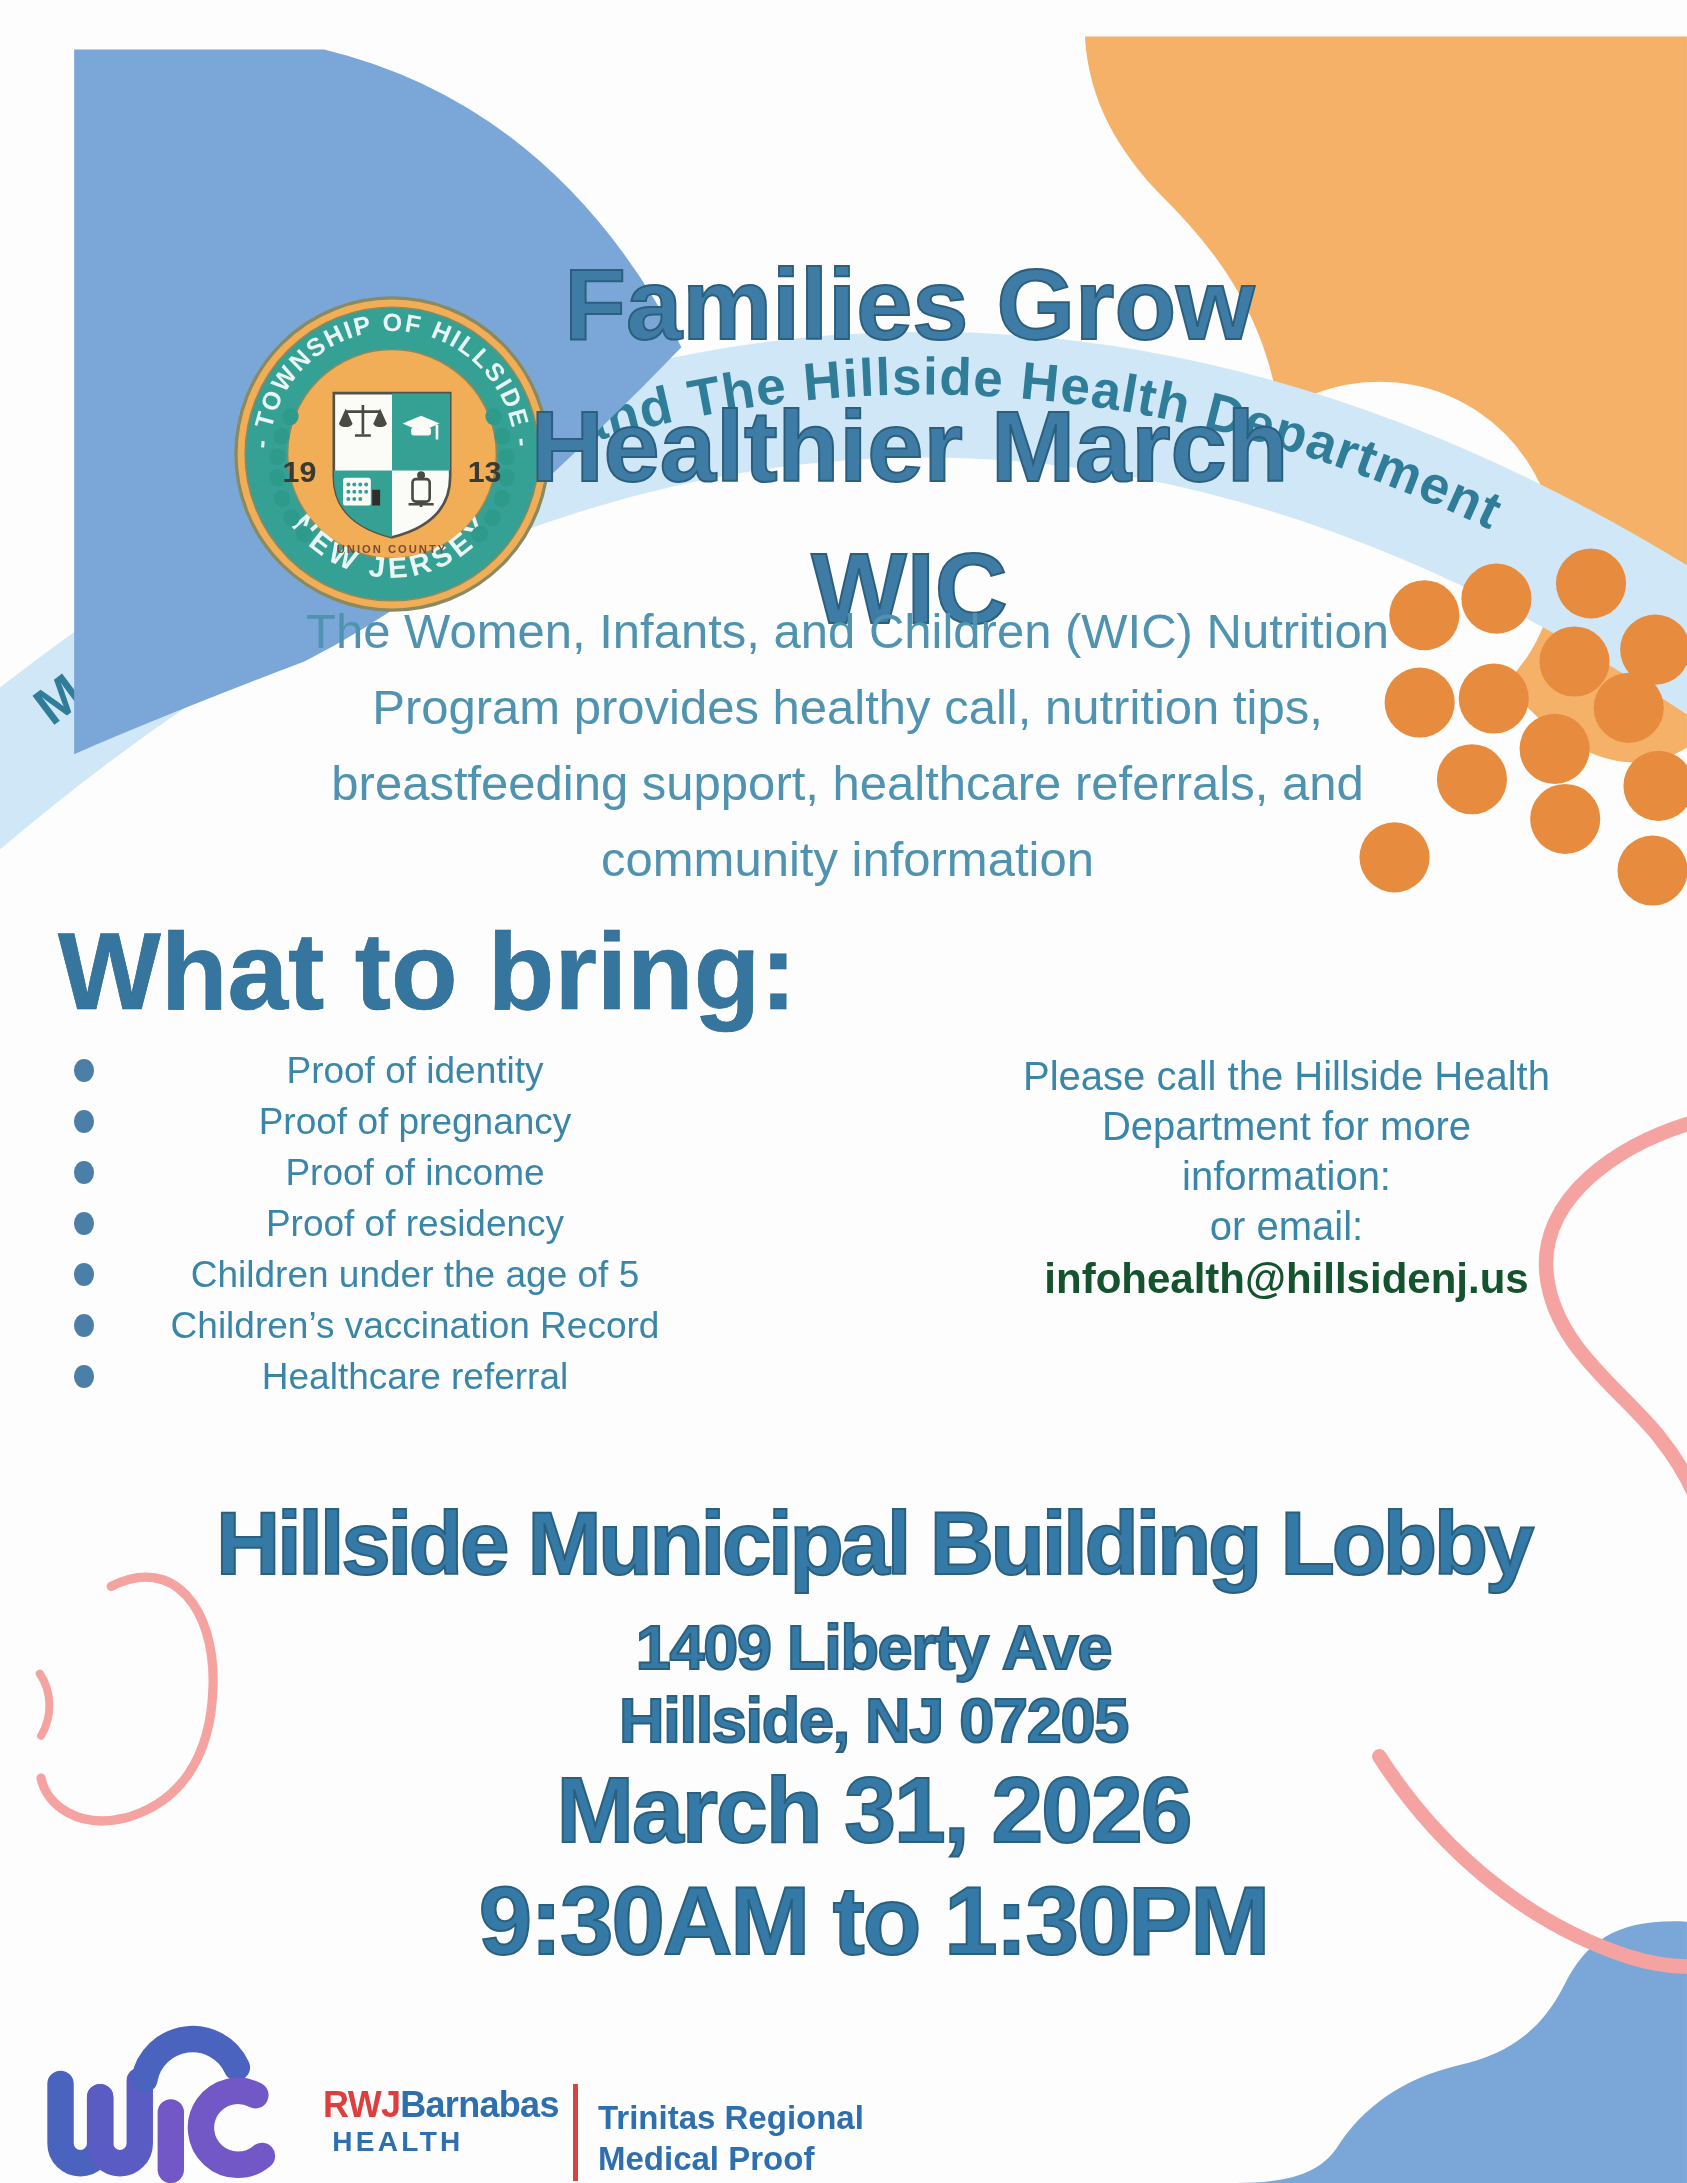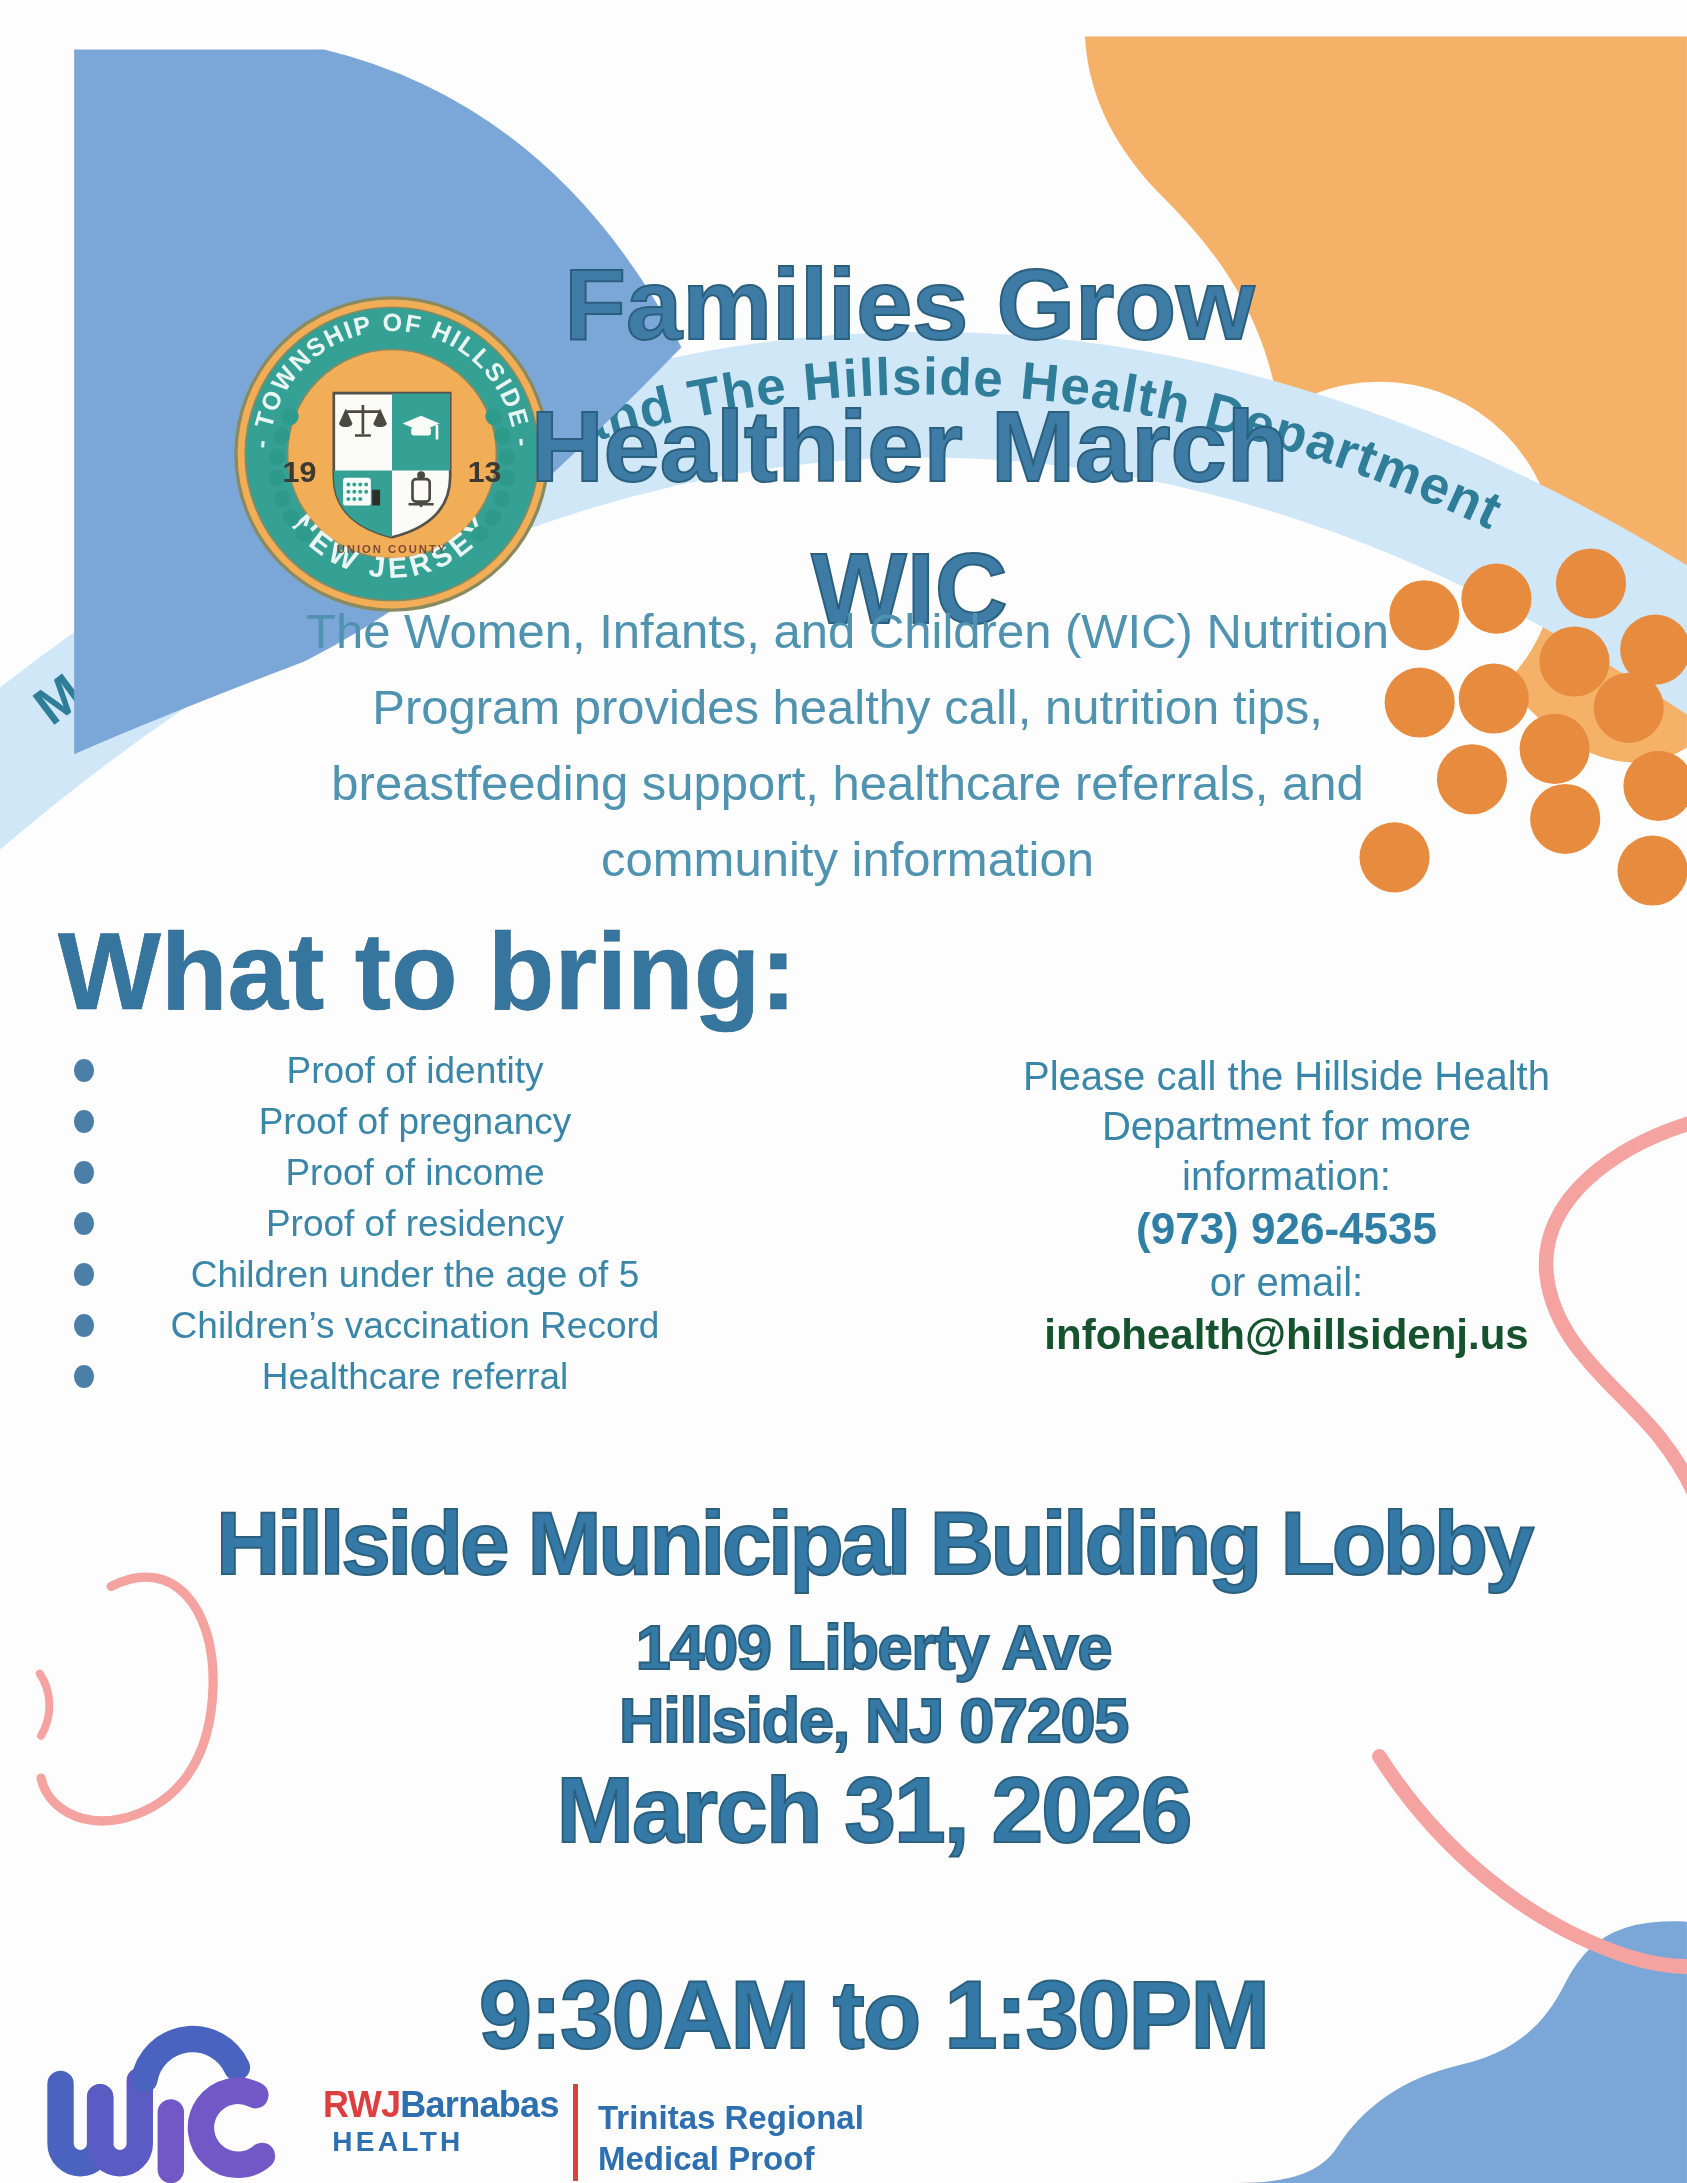--- a/index.html
+++ b/index.html
@@ -30,21 +30,21 @@
   .contact{left:946px;top:1051px;width:681px;text-align:center;color:#3A86A8;}
   .contact-line{font-size:40px;line-height:50px;font-weight:400;}
   .contact-phone{font-size:44px;line-height:56px;font-weight:700;color:#2E7EA5;}
   .contact-email{font-size:42px;line-height:56px;font-weight:700;color:#14532d;}
   .event-line{left:60px;right:0;text-align:center;font-weight:700;color:#3579A6;
     -webkit-text-stroke:2px #2B5F7E;}
   .venue{top:1492px;font-size:89px;letter-spacing:-3.3px;}
   .addr1{top:1611px;font-size:63px;letter-spacing:-1.3px;}
   .addr2{top:1684px;font-size:63px;letter-spacing:-1.3px;}
   .date{top:1757px;font-size:93px;letter-spacing:-2px;}
-  .time{top:1960px;font-size:96px;letter-spacing:-2px;}
+  .time{top:1866px;font-size:96px;letter-spacing:-2px;}
   
   .rwj{left:323px;top:2084px;}
   .rwj-line1{font-size:36px;font-weight:700;letter-spacing:-0.7px;}
   .rwj-red{color:#DD3E3E;}
   .rwj-blue{color:#2E6FB0;}
   .rwj-health{margin-left:9.3px;font-size:28px;font-weight:700;letter-spacing:3.3px;color:#2E6FB0;}
   .logo-divider{left:573px;top:2084px;width:4.6px;height:97px;background:#D9433F;}
   .trinitas{left:598px;top:2097px;font-size:33px;line-height:41px;font-weight:700;color:#2E6FB0;}
 </style>
 </head>
@@ -210,21 +210,20 @@
     <div class="bullet-row">
       <span class="bullet-dot"></span>
       <span class="bullet-text">Healthcare referral</span>
     </div>
   </div>
 
   <div class="abs contact">
     <div class="contact-line">Please call the Hillside Health</div>
     <div class="contact-line">Department for more</div>
     <div class="contact-line">information:</div>
-    <div class="contact-phone">(973) 926-4535</div>
     <div class="contact-line">or email:</div>
     <div class="contact-email">infohealth@hillsidenj.us</div>
   </div>
 
   <div class="abs event-line venue">Hillside Municipal Building Lobby</div>
   <div class="abs event-line addr1">1409 Liberty Ave</div>
   <div class="abs event-line addr2">Hillside, NJ 07205</div>
   <div class="abs event-line date">March 31, 2026</div>
   <div class="abs event-line time">9:30AM to 1:30PM</div>
 

